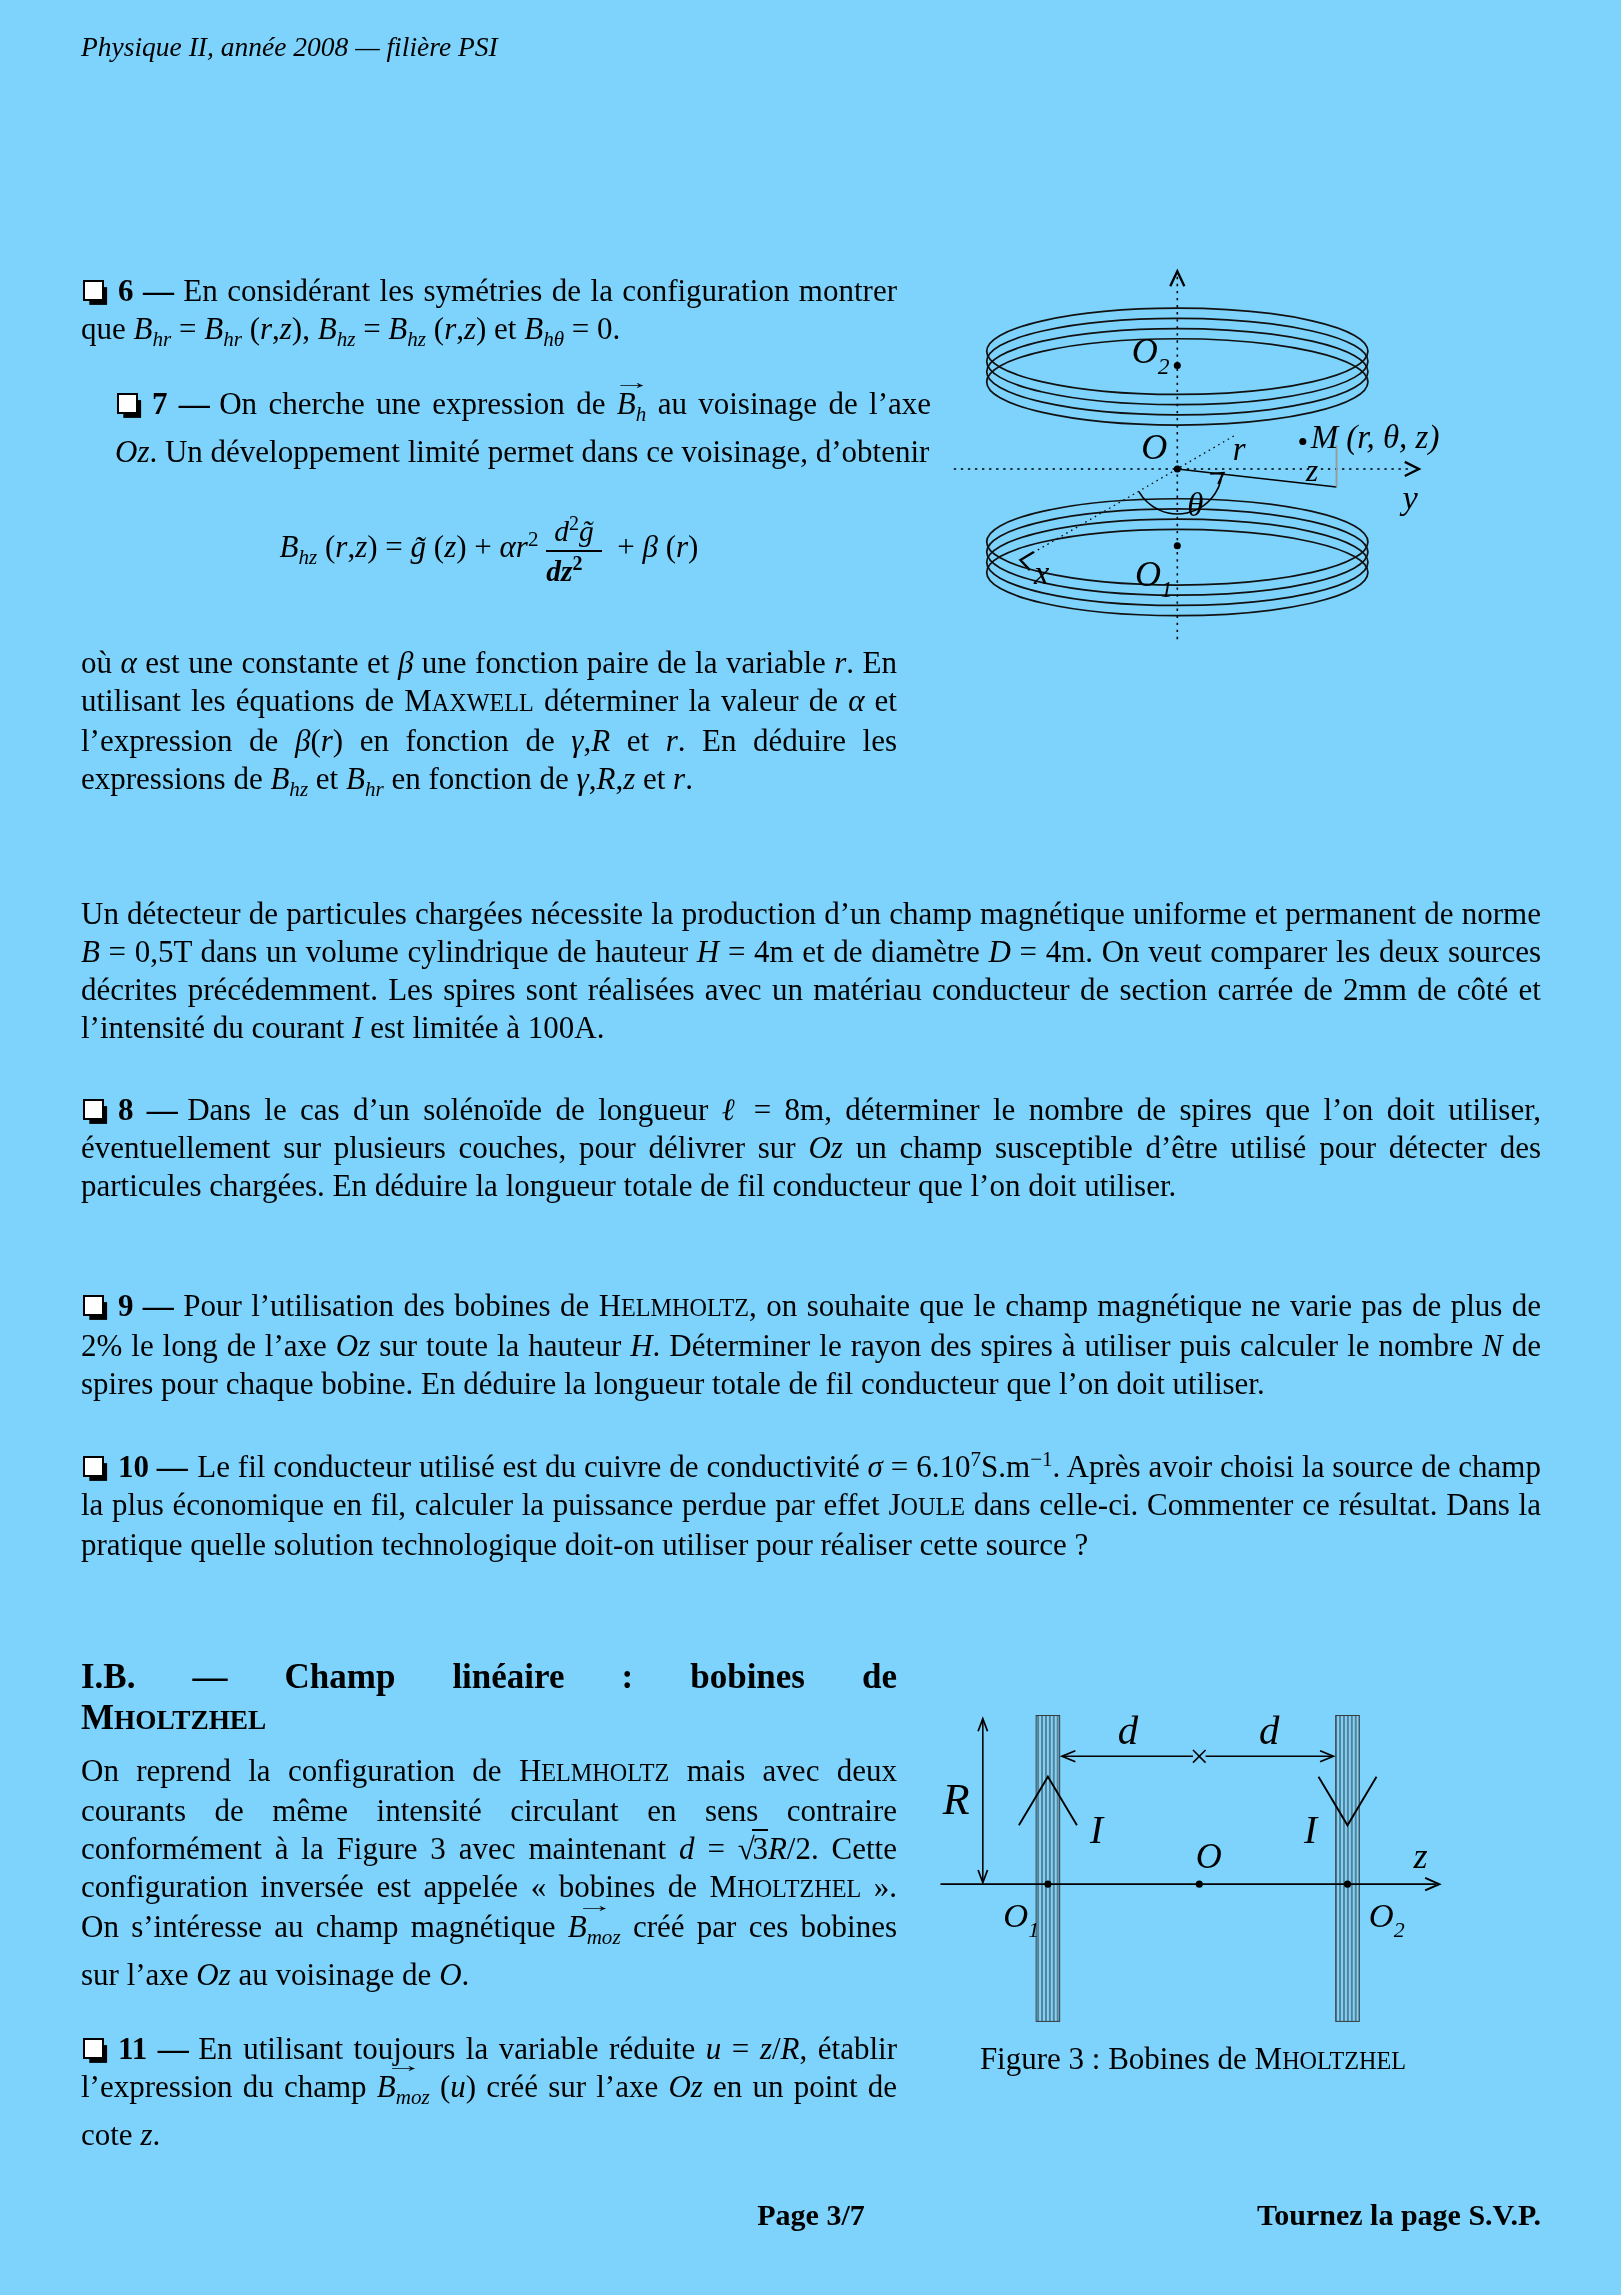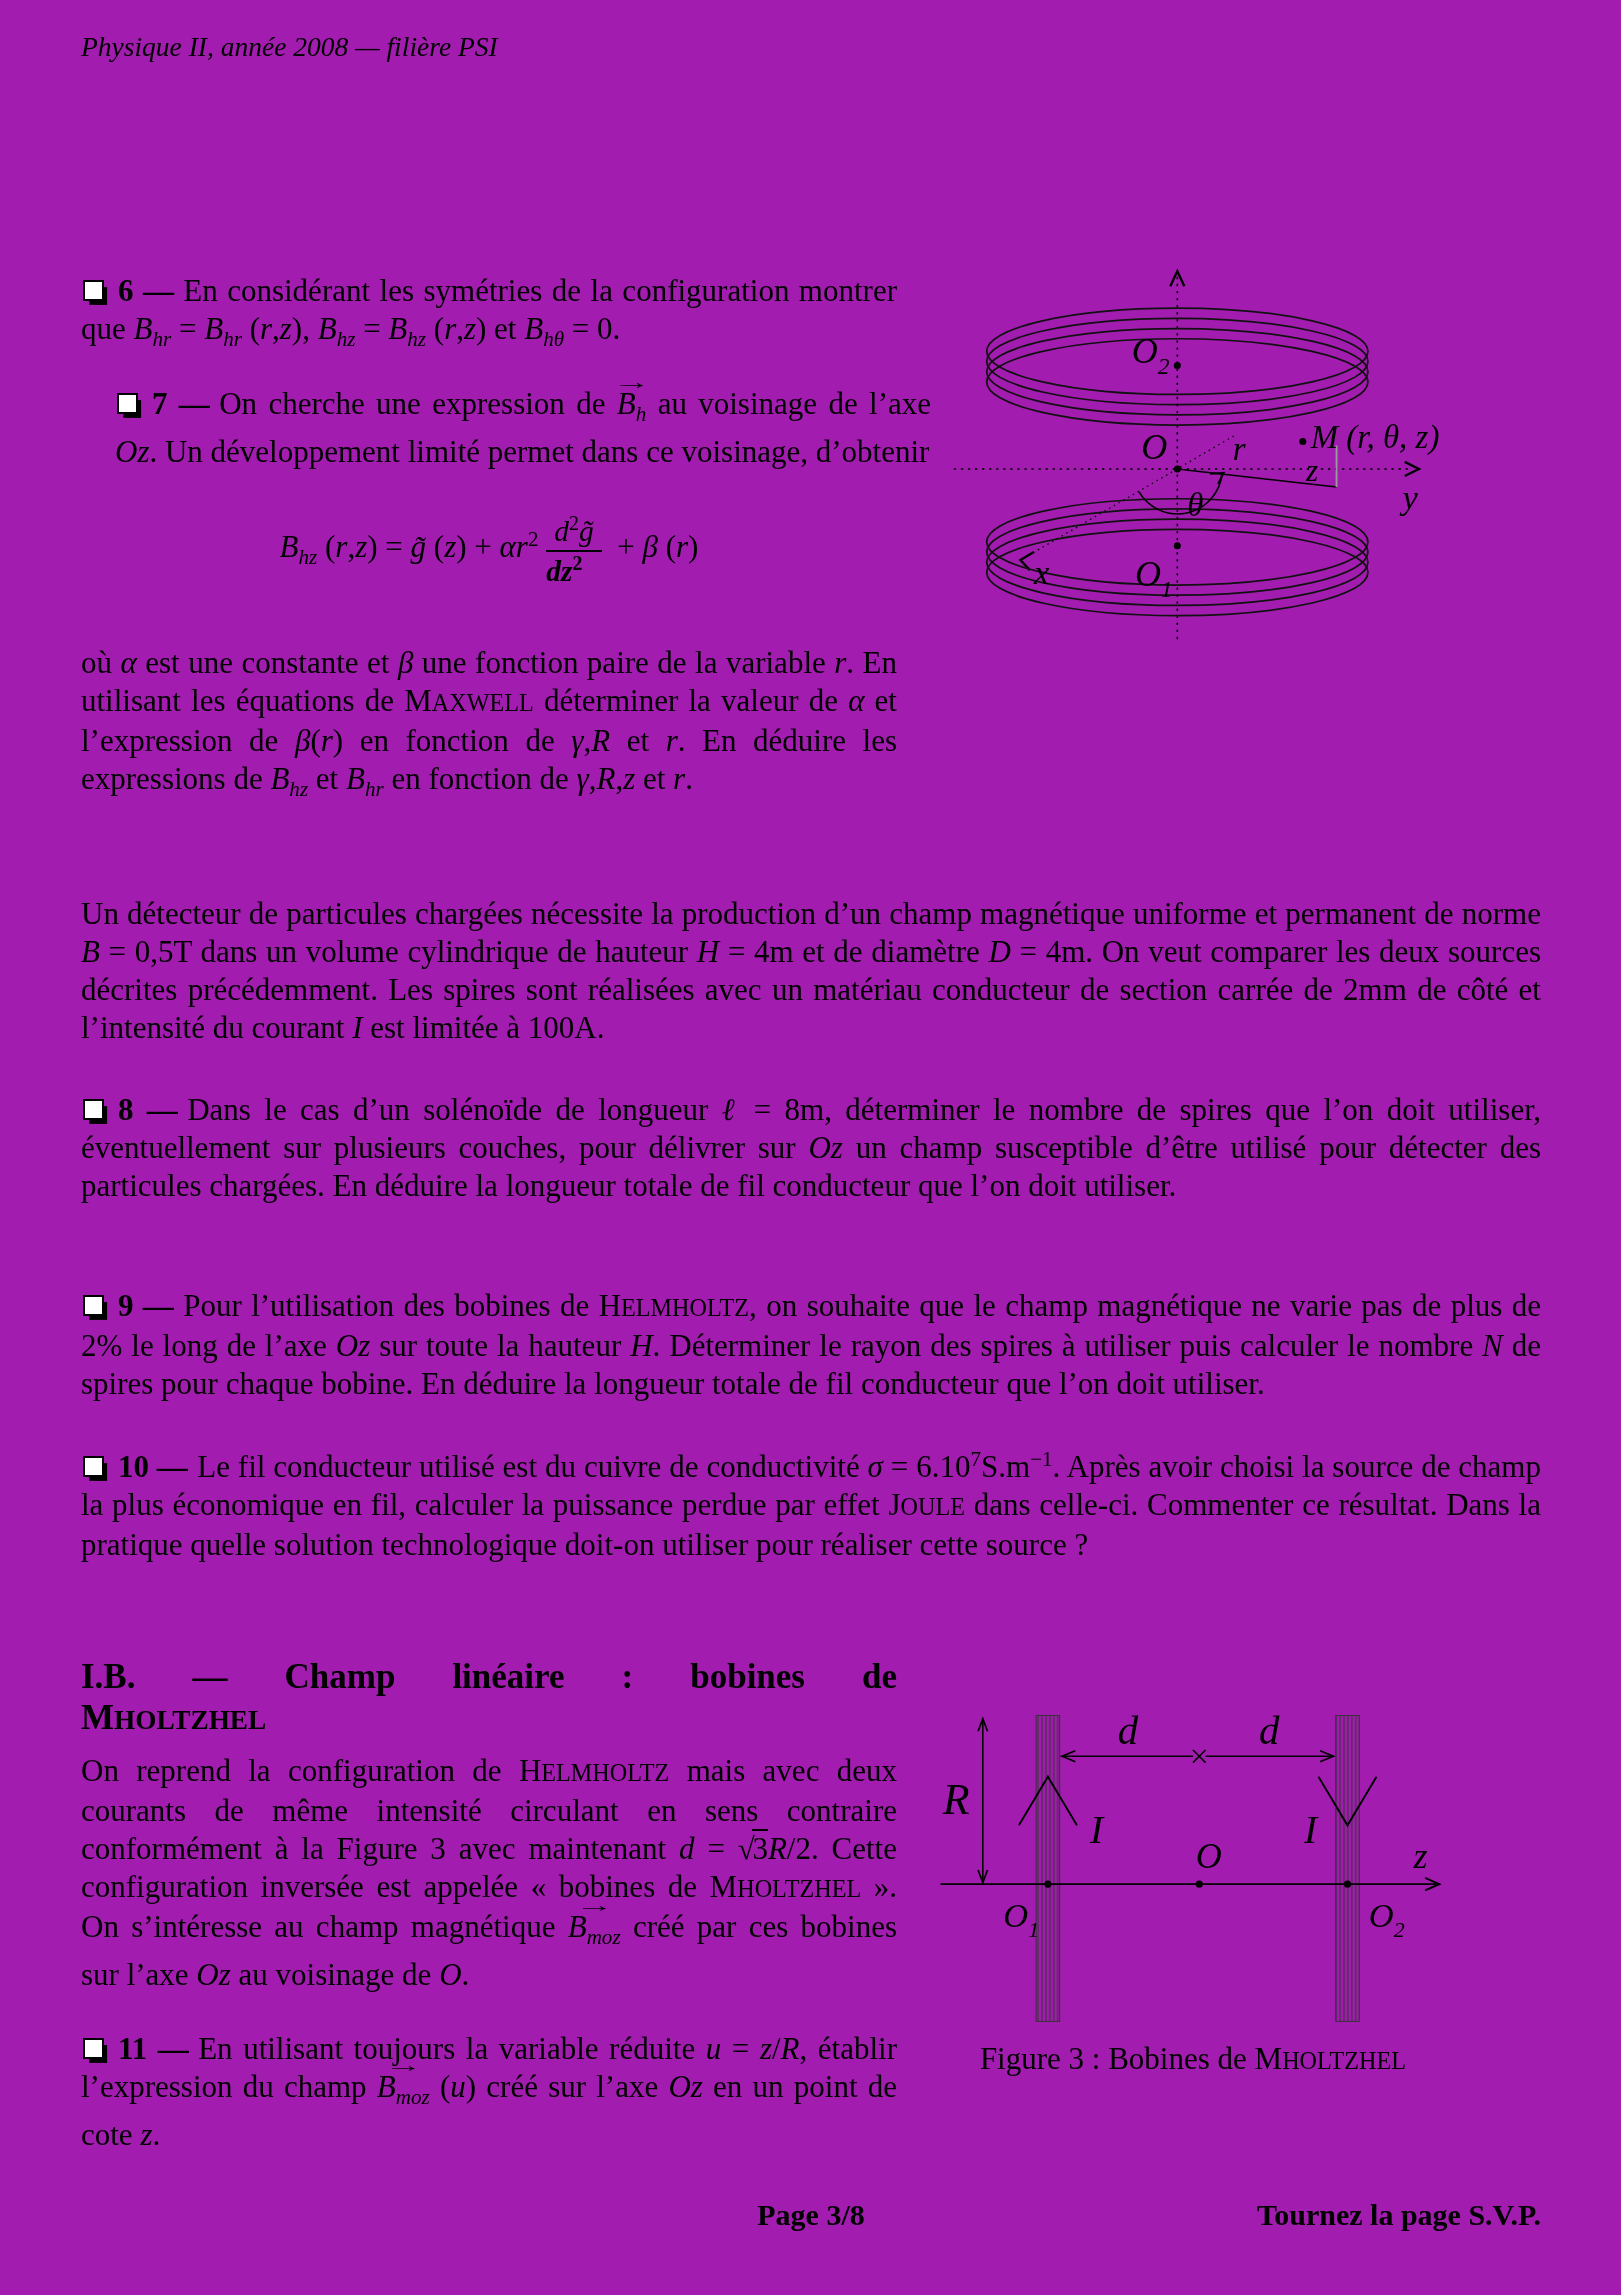--- a/index.html
+++ b/index.html
@@ -1,16 +1,16 @@
 <!DOCTYPE html>
 <html lang="fr" style="font-size:12.6px"><head>
 <meta charset="utf-8">
 <style>
   html,body{margin:0;padding:0;background:#777;}
-  #page{position:relative;width:1622px;height:2295px;background:#a21caf;color:#000;
+  #page{position:relative;width:1622px;height:2295px;background:#7dd3fc;color:#000;
         font-family:"Liberation Serif","DejaVu Serif",serif;overflow:hidden;}
   .abs{position:absolute;}
   .header{font-style:italic;font-size:27.5px;}
   .body-text{font-size:31px;line-height:38px;text-align:justify;}
   .caption{font-size:31px;text-align:center;}
   .h2{font-weight:bold;font-size:35px;line-height:41px;}
   .jline{text-align:justify;text-align-last:justify;}
   .footer{font-weight:bold;font-size:30px;}
   .qnum{font-weight:bold;margin-right:9.4px;}
   .chk{display:inline-block;width:17.3px;height:17.3px;border:2.4px solid #000;background:#fff;
@@ -176,17 +176,17 @@
     <text class="figtext" x="480" y="192" font-size="50" text-anchor="middle">I</text>
     <text class="figtext" x="620" y="224" font-size="46" text-anchor="middle">z</text>
     <text class="figtext" x="350" y="224" font-size="46" text-anchor="middle">O</text>
     <text class="figtext" x="88" y="300" font-size="44">O</text>
     <text class="figtext" x="120" y="312" font-size="28">1</text>
     <text class="figtext" x="554" y="300" font-size="44">O</text>
     <text class="figtext" x="586" y="312" font-size="28">2</text>
   </svg>
   <div class="abs caption" style="left:934px;top:2041px;width:518px;">Figure 3 : Bobines de M<span class="sc">HOLTZHEL</span></div>
 
-  <div class="abs footer" style="left:0;top:2198px;width:1622px;text-align:center;">Page 3/8</div>
+  <div class="abs footer" style="left:0;top:2198px;width:1622px;text-align:center;">Page 3/7</div>
   <div class="abs footer" style="right:81px;top:2198px;">Tournez la page S.V.P.</div>
 
 </div>
 
 
 </body></html>

